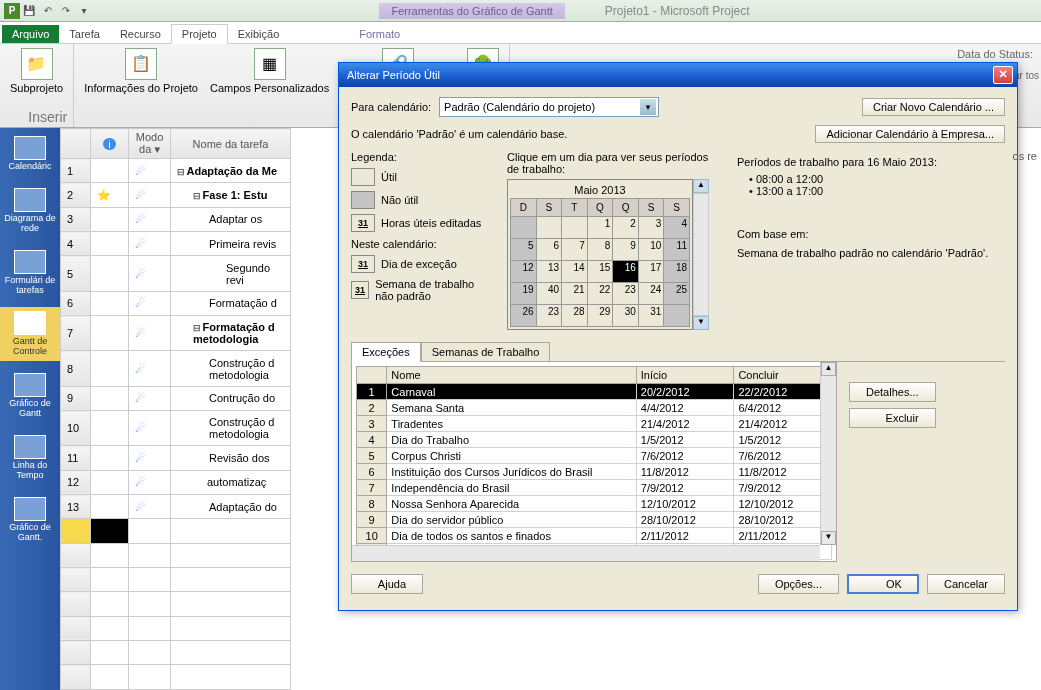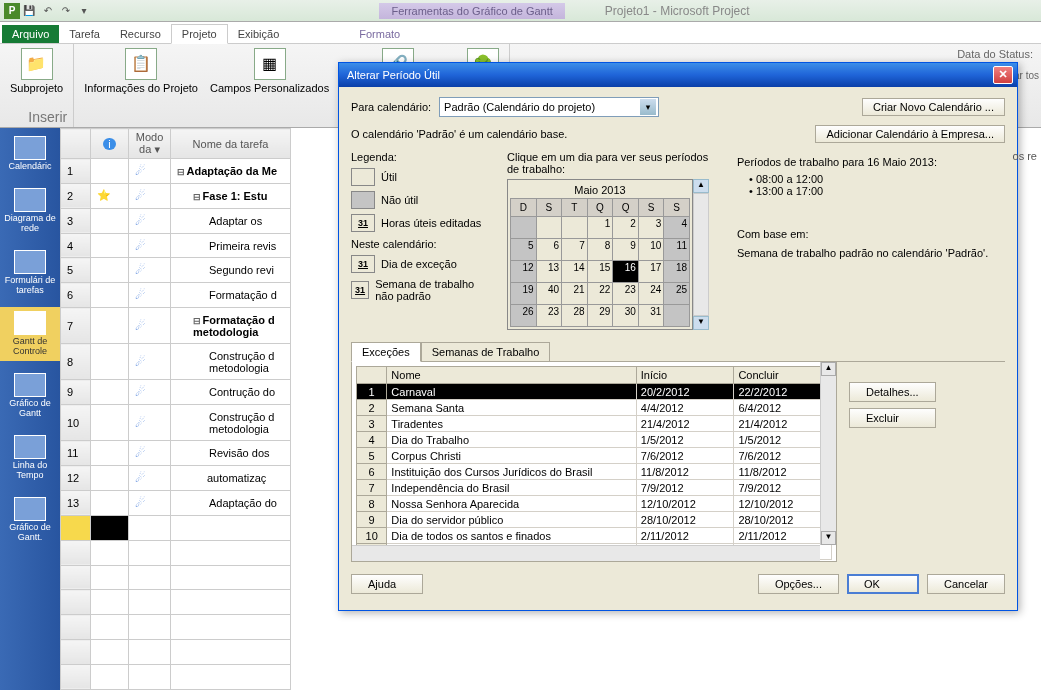--- a/index.html
+++ b/index.html
@@ -77,21 +77,21 @@
 .exc-area{display:flex;gap:12px;margin-top:0}
 .exc-list{border:1px solid #aca899;border-top:none;padding:4px;width:486px;background:#fff;height:200px;overflow:hidden;position:relative}
 .exc-table{width:100%;border-collapse:collapse}
 .exc-table th{background:#ece9d8;border:1px solid #aca899;padding:2px 4px;font-size:11px;font-weight:normal;text-align:left}
 .exc-table td{border:1px solid #d4d0c8;padding:1px 4px;font-size:11px;height:16px}
 .exc-table tr.sel td{background:#000;color:#fff}
 .exc-table td.num{text-align:center;width:28px;background:#ece9d8;border-color:#aca899}
 .side-btns{display:flex;flex-direction:column;gap:6px;padding-top:20px}
 .dlg-footer{display:flex;gap:8px;padding:12px 0 6px;align-items:center}
 .dlg-footer .spacer{flex:1}
-.btn{border:1px solid #aca899;background:linear-gradient(to bottom,#fefefe,#ece9d8);padding:3px 16px;cursor:pointer;font-size:11px;min-width:72px;text-align:left}
+.btn{border:1px solid #aca899;background:linear-gradient(to bottom,#fefefe,#ece9d8);padding:3px 16px;cursor:pointer;font-size:11px;min-width:72px;text-align:right}
 .btn.primary{border:2px solid #4a7dd4;padding:2px 15px}
 </style>
 </head>
 <body>
 
 <div class="titlebar">
   <div class="qat">
     <div class="qat-icon" style="background:#4a8a2a;color:#fff;font-weight:bold">P</div>
     <div class="qat-icon">💾</div>
     <div class="qat-icon">↶</div>
@@ -213,21 +213,21 @@
           <tr>
             <td class="row-hdr">4</td>
             <td class="info-col"></td>
             <td class="mode-col"><span class="mode-icon">☄</span></td>
             <td style="padding-left:38px;">Primeira revis</td>
           </tr>
           <tr>
             <td class="row-hdr">5</td>
             <td class="info-col"></td>
             <td class="mode-col"><span class="mode-icon">☄</span></td>
-            <td style="padding-left:38px;">Segundo revi</td>
+            <td style="padding-left:55px;">Segundo revi</td>
           </tr>
           <tr>
             <td class="row-hdr">6</td>
             <td class="info-col"></td>
             <td class="mode-col"><span class="mode-icon">☄</span></td>
             <td style="padding-left:38px;">Formatação d</td>
           </tr>
           <tr>
             <td class="row-hdr">7</td>
             <td class="info-col"></td>

